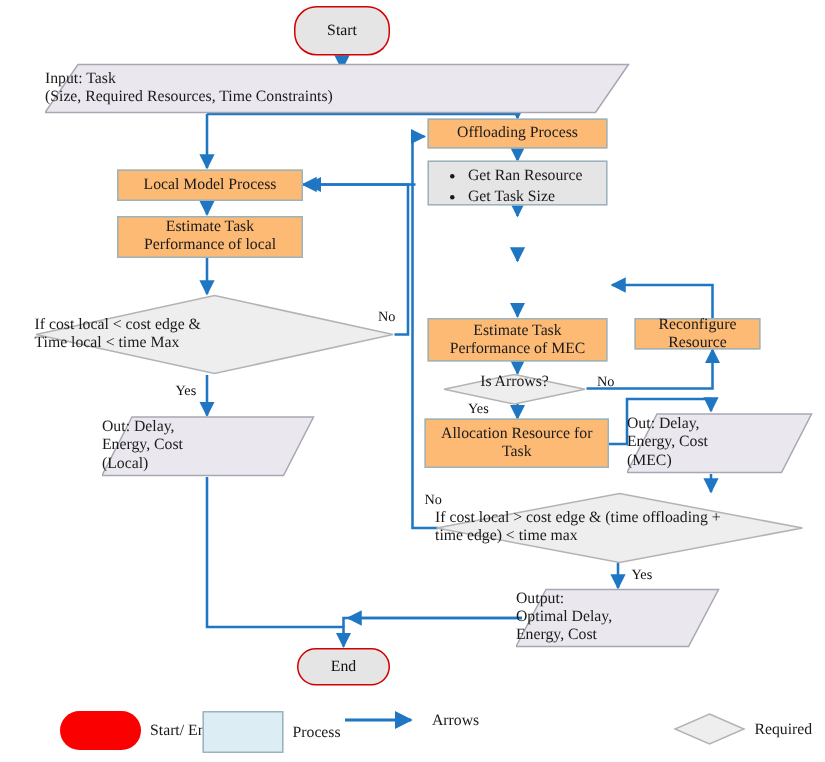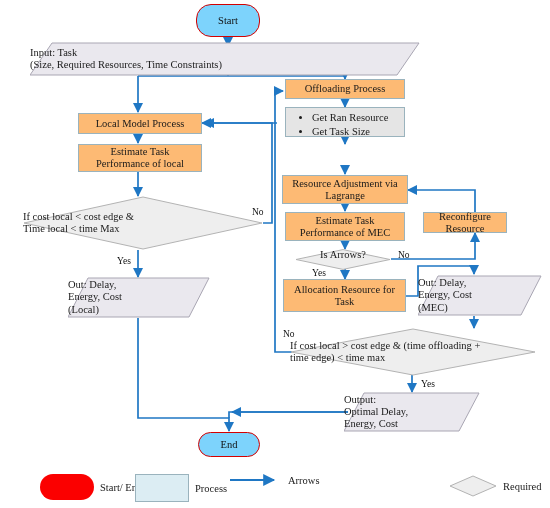--- a/index.html
+++ b/index.html
@@ -3,21 +3,21 @@
 <meta charset="utf-8">
 <style>
   html,body{margin:0;padding:0;background:#ffffff;}
   body{width:550px;height:508px;position:relative;overflow:hidden;
        font-family:"Liberation Serif","DejaVu Serif",serif;color:#1a1a1a;}
   #canvas{position:absolute;left:0;top:0;width:550px;height:508px;}
   svg.edges{position:absolute;left:0;top:0;width:550px;height:508px;pointer-events:none;}
   .node{position:absolute;box-sizing:border-box;display:flex;align-items:center;
         justify-content:center;text-align:center;line-height:1.12;}
   .process{background:#fdba74;border:1px solid #9ab3bd;font-size:10.5px;}
-  .terminator{background:#7dd3fc;border:1px solid #d40000;border-radius:15px;
+  .terminator{background:#e5e5e5;border:1px solid #d40000;border-radius:15px;
               font-size:10.5px;color:#111;}
   .decision-wrap{position:absolute;}
   .decision-label{position:absolute;left:0;top:0;width:100%;height:100%;
         display:flex;align-items:flex-start;justify-content:center;text-align:center;
         font-size:10.5px;line-height:1.15;}
   .bullets{background:#e5e5e5;border:1px solid #9ab3bd;font-size:10.5px;
            display:block;padding:4px 0 0 0;}
   .bullets ul{margin:0;padding:0 0 0 26px;list-style:disc;}
   .bullets li{margin:0 0 2px 0;text-align:left;}
   .edge-label{position:absolute;font-size:9.5px;color:#111;white-space:nowrap;}
@@ -139,24 +139,20 @@
   <div class="node process" style="left:285px;top:79px;width:120px;height:20px;">Offloading Process</div>
 
   <div class="node bullets" style="left:285px;top:107px;width:120px;height:30px;">
     <ul>
       <li>Get Ran Resource</li>
       <li>Get Task Size</li>
     </ul>
   </div>
 
 
-  <div class="node process" style="left:282px;top:175px;width:126px;height:29px;flex-direction:column;">
-    <span>Resource Adjustment via</span>
-    <span>Lagrange</span>
-  </div>
 
   <div class="node process" style="left:285px;top:212px;width:120px;height:29px;flex-direction:column;">
     <span>Estimate Task</span>
     <span>Performance of MEC</span>
   </div>
 
   <div class="decision-wrap" style="left:295px;top:249px;width:96px;height:21px;">
     <svg width="96" height="21" viewBox="0 0 96 21">
       <polygon points="48,0.6 95,10.5 48,20.4 1,10.5" fill="#eeeeee" stroke="#b3b3b3" stroke-width="1"></polygon>
     </svg>

